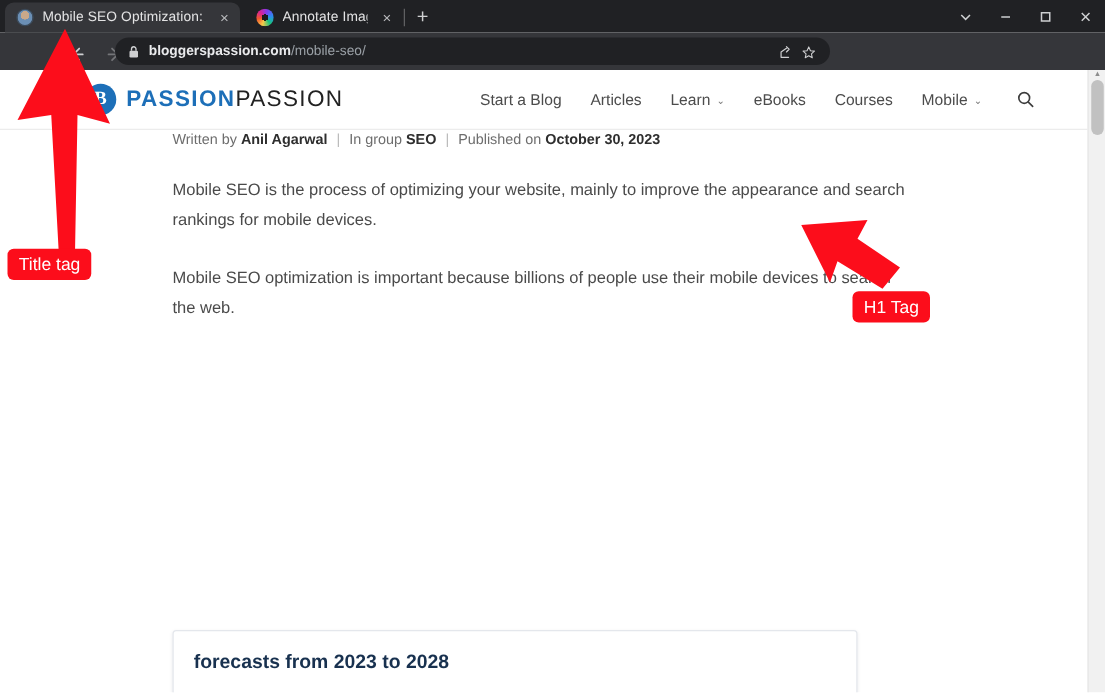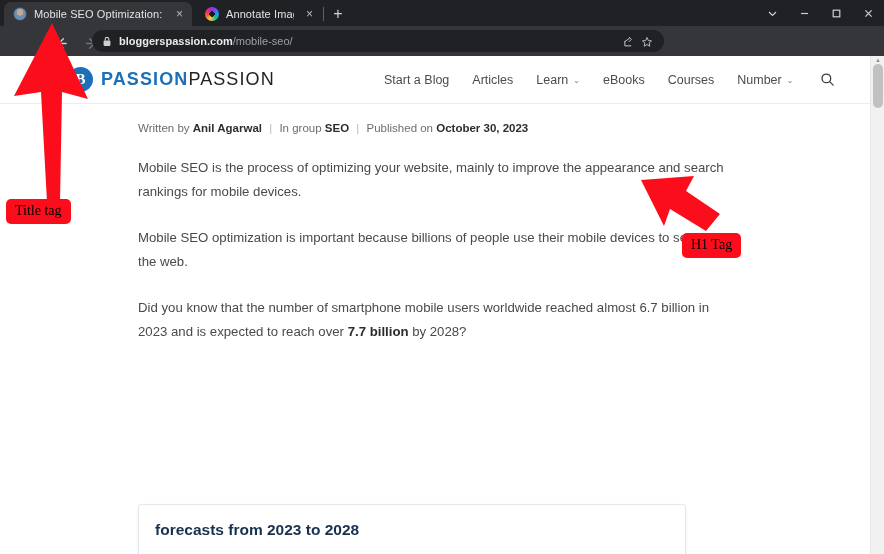--- a/index.html
+++ b/index.html
@@ -143,21 +143,21 @@
   }
   .caret { font-size: 8px; color: #767676; }
   .search-ico { margin-left: 4px; color: #3c3c3c; display: flex; }
 
   
   .article { position: absolute; top: 48px; left: 138px; width: 600px; }
   .h1 {
     font-size: 28px; line-height: 34px; font-weight: 700; color: #1b1b1b;
     letter-spacing: -0.3px; margin-top: 38px; max-width: 560px;
   }
-  .byline { margin-top: 18px; font-size: 11.5px; color: #6d6d6d; }
+  .byline { margin-top: 2px; font-size: 11.5px; color: #6d6d6d; }
   .byline b { color: #2e2e2e; font-weight: 700; }
   .byline i { color: #b9b9b9; font-style: normal; margin: 0 4px; }
   .para {
     margin-top: 22px; font-size: 13.2px; line-height: 24px; color: #4a4a4a;
     max-width: 590px;
   }
   .para b { color: #2b2b2b; font-weight: 700; }
 
   
   .stat-card {
@@ -170,24 +170,24 @@
     font-size: 15.5px; font-weight: 700; line-height: 21px; color: #18314f;
     white-space: nowrap; overflow: hidden;
   }
   .stat-title .line2 { white-space: nowrap; }
 
   
   .anno-layer {
     position: absolute; inset: 0; pointer-events: none;
   }
   .anno-label {
-    position: absolute; background: #fc0d1b; color: #000000;
+    position: absolute; background: #fc0d1b; color: #ffffff;
     font-size: 14px; font-weight: 400; border-radius: 5px;
     padding: 4px 9px 5px 9px; line-height: 16px; white-space: nowrap;
-    font-family: Liberation Serif, serif;
+    font-family: Liberation Sans, sans-serif;
   }
   #label-title { left: 6px; top: 199px; }
   #label-h1 { left: 682px; top: 233px; }
 </style>
 </head>
 <body>
 
 <div id="app">
 
   <div class="chrome-tabstrip">
@@ -360,21 +360,21 @@
             <span>Learn</span>
             <span class="caret">⌄</span>
           </div>
         <div class="nav-item">
             <span>eBooks</span>
           </div>
         <div class="nav-item">
             <span>Courses</span>
           </div>
         <div class="nav-item">
-            <span>Number</span>
+            <span>Mobile</span>
             <span class="caret">⌄</span>
           </div>
         <div class="search-ico">
           <svg width="15" height="15" viewBox="0 0 16 16">
               <circle cx="6.8" cy="6.8" r="4.6" stroke="currentColor" stroke-width="1.4" fill="none"></circle>
               <path d="M10.3 10.3 L14 14" stroke="currentColor" stroke-width="1.4" stroke-linecap="round"></path>
             </svg>
         </div>
       </div>
     </div>
@@ -387,21 +387,20 @@
         <i>|</i>
         <span>In group</span>
         <b>SEO</b>
         <i>|</i>
         <span>Published on</span>
         <b>October 30, 2023</b>
       </div>
 
       <p class="para">Mobile SEO is the process of optimizing your website, mainly to improve the appearance and search rankings for mobile devices.</p>
       <p class="para">Mobile SEO optimization is important because billions of people use their mobile devices to search the web.</p>
-      <p class="para"><span>Did you know that the number of smartphone mobile users worldwide reached almost 6.7 billion in 2023 and is expected to reach over </span><b>7.7 billion</b><span> by 2028?</span></p>
     </div>
 
     <div class="stat-card">
       <div class="stat-title">
         <div class="line2">forecasts from 2023 to 2028</div>
       </div>
 
     </div>
   </div>
 

